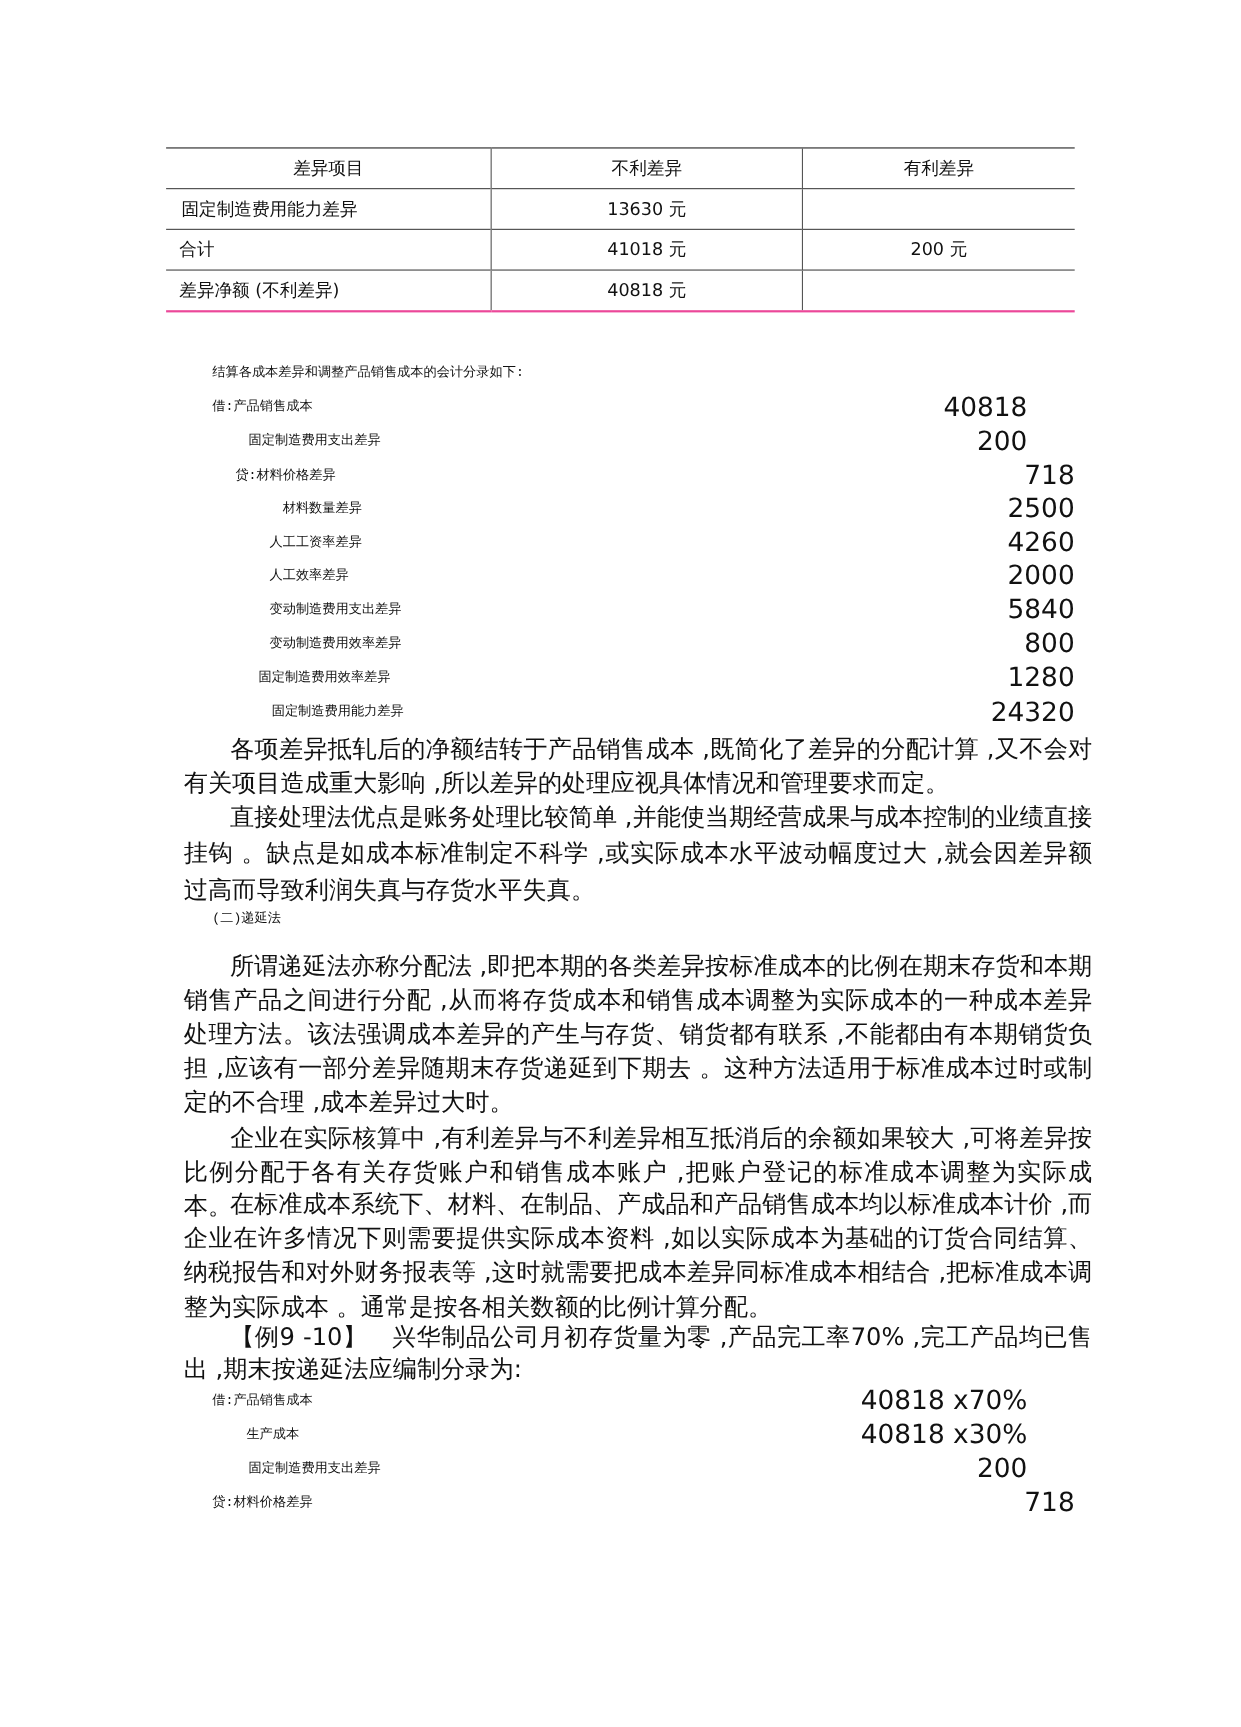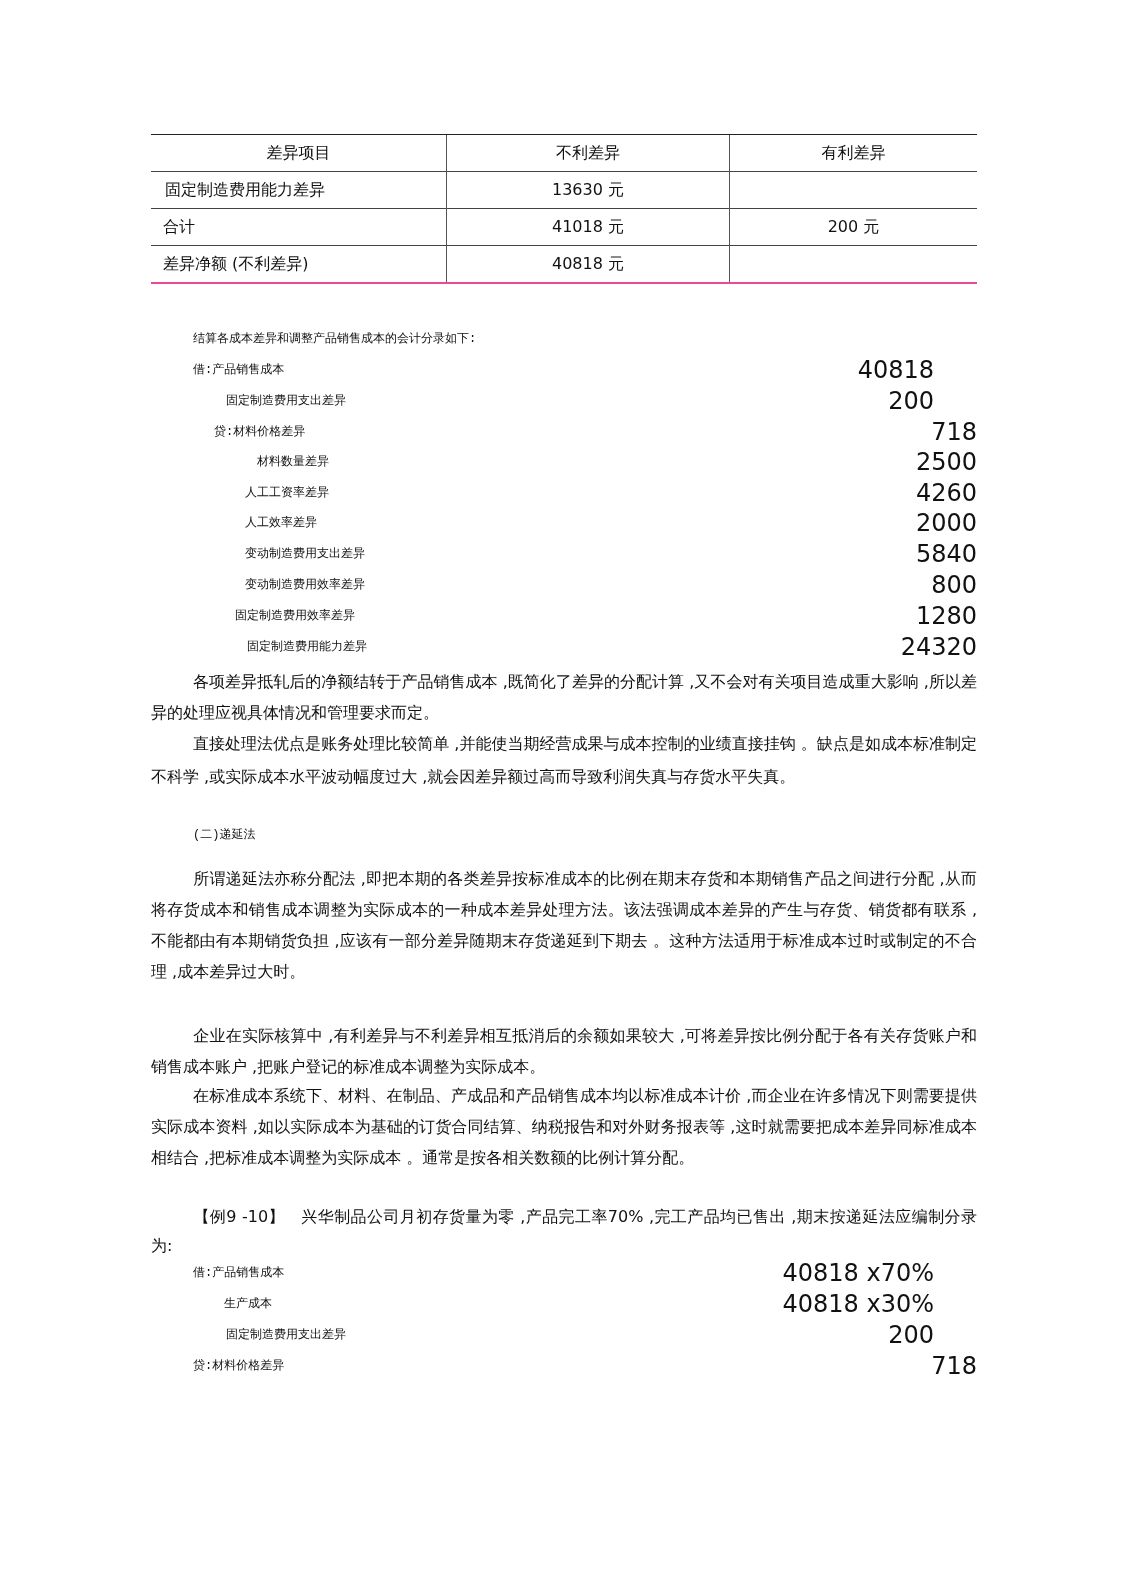--- a/index.html
+++ b/index.html
@@ -11,21 +11,21 @@
   table.var tr:first-child th { border-top: 1.5px solid #222; }
   table.var tr:last-child td { border-bottom: 2px solid #ec4899; }
   table.var .c1 { width: 281px; }
   table.var .c2 { width: 282px; border-left: 1px solid #555; text-align: center; }
   table.var .c3 { border-left: 1px solid #555; text-align: center; }
   table.var th.c1 { text-align: center; }
   table.var td.c1 { text-align: left; padding-left: 12px; }
   table.var td.c1.first { padding-left: 14px; }
   .line { position: absolute; font-size: 12px; white-space: nowrap; line-height: 24px; font-family: Liberation Mono, monospace; }
   .amt { position: absolute; font-size: 24px; white-space: nowrap; line-height: 24px; text-align: right; }
-  .para { position: absolute; left: 0; width: 826px; font-size: 16px; line-height: 31px; text-align: justify; }
+  .para { position: absolute; left: 16px; width: 826px; font-size: 22px; line-height: 31px; text-align: justify; }
   .para .ind { display: inline-block; width: 42px; }
 </style>
 </head>
 <body>
 
 <div class="page">
 
   <table class="var">
     <tbody>
         <tr>

